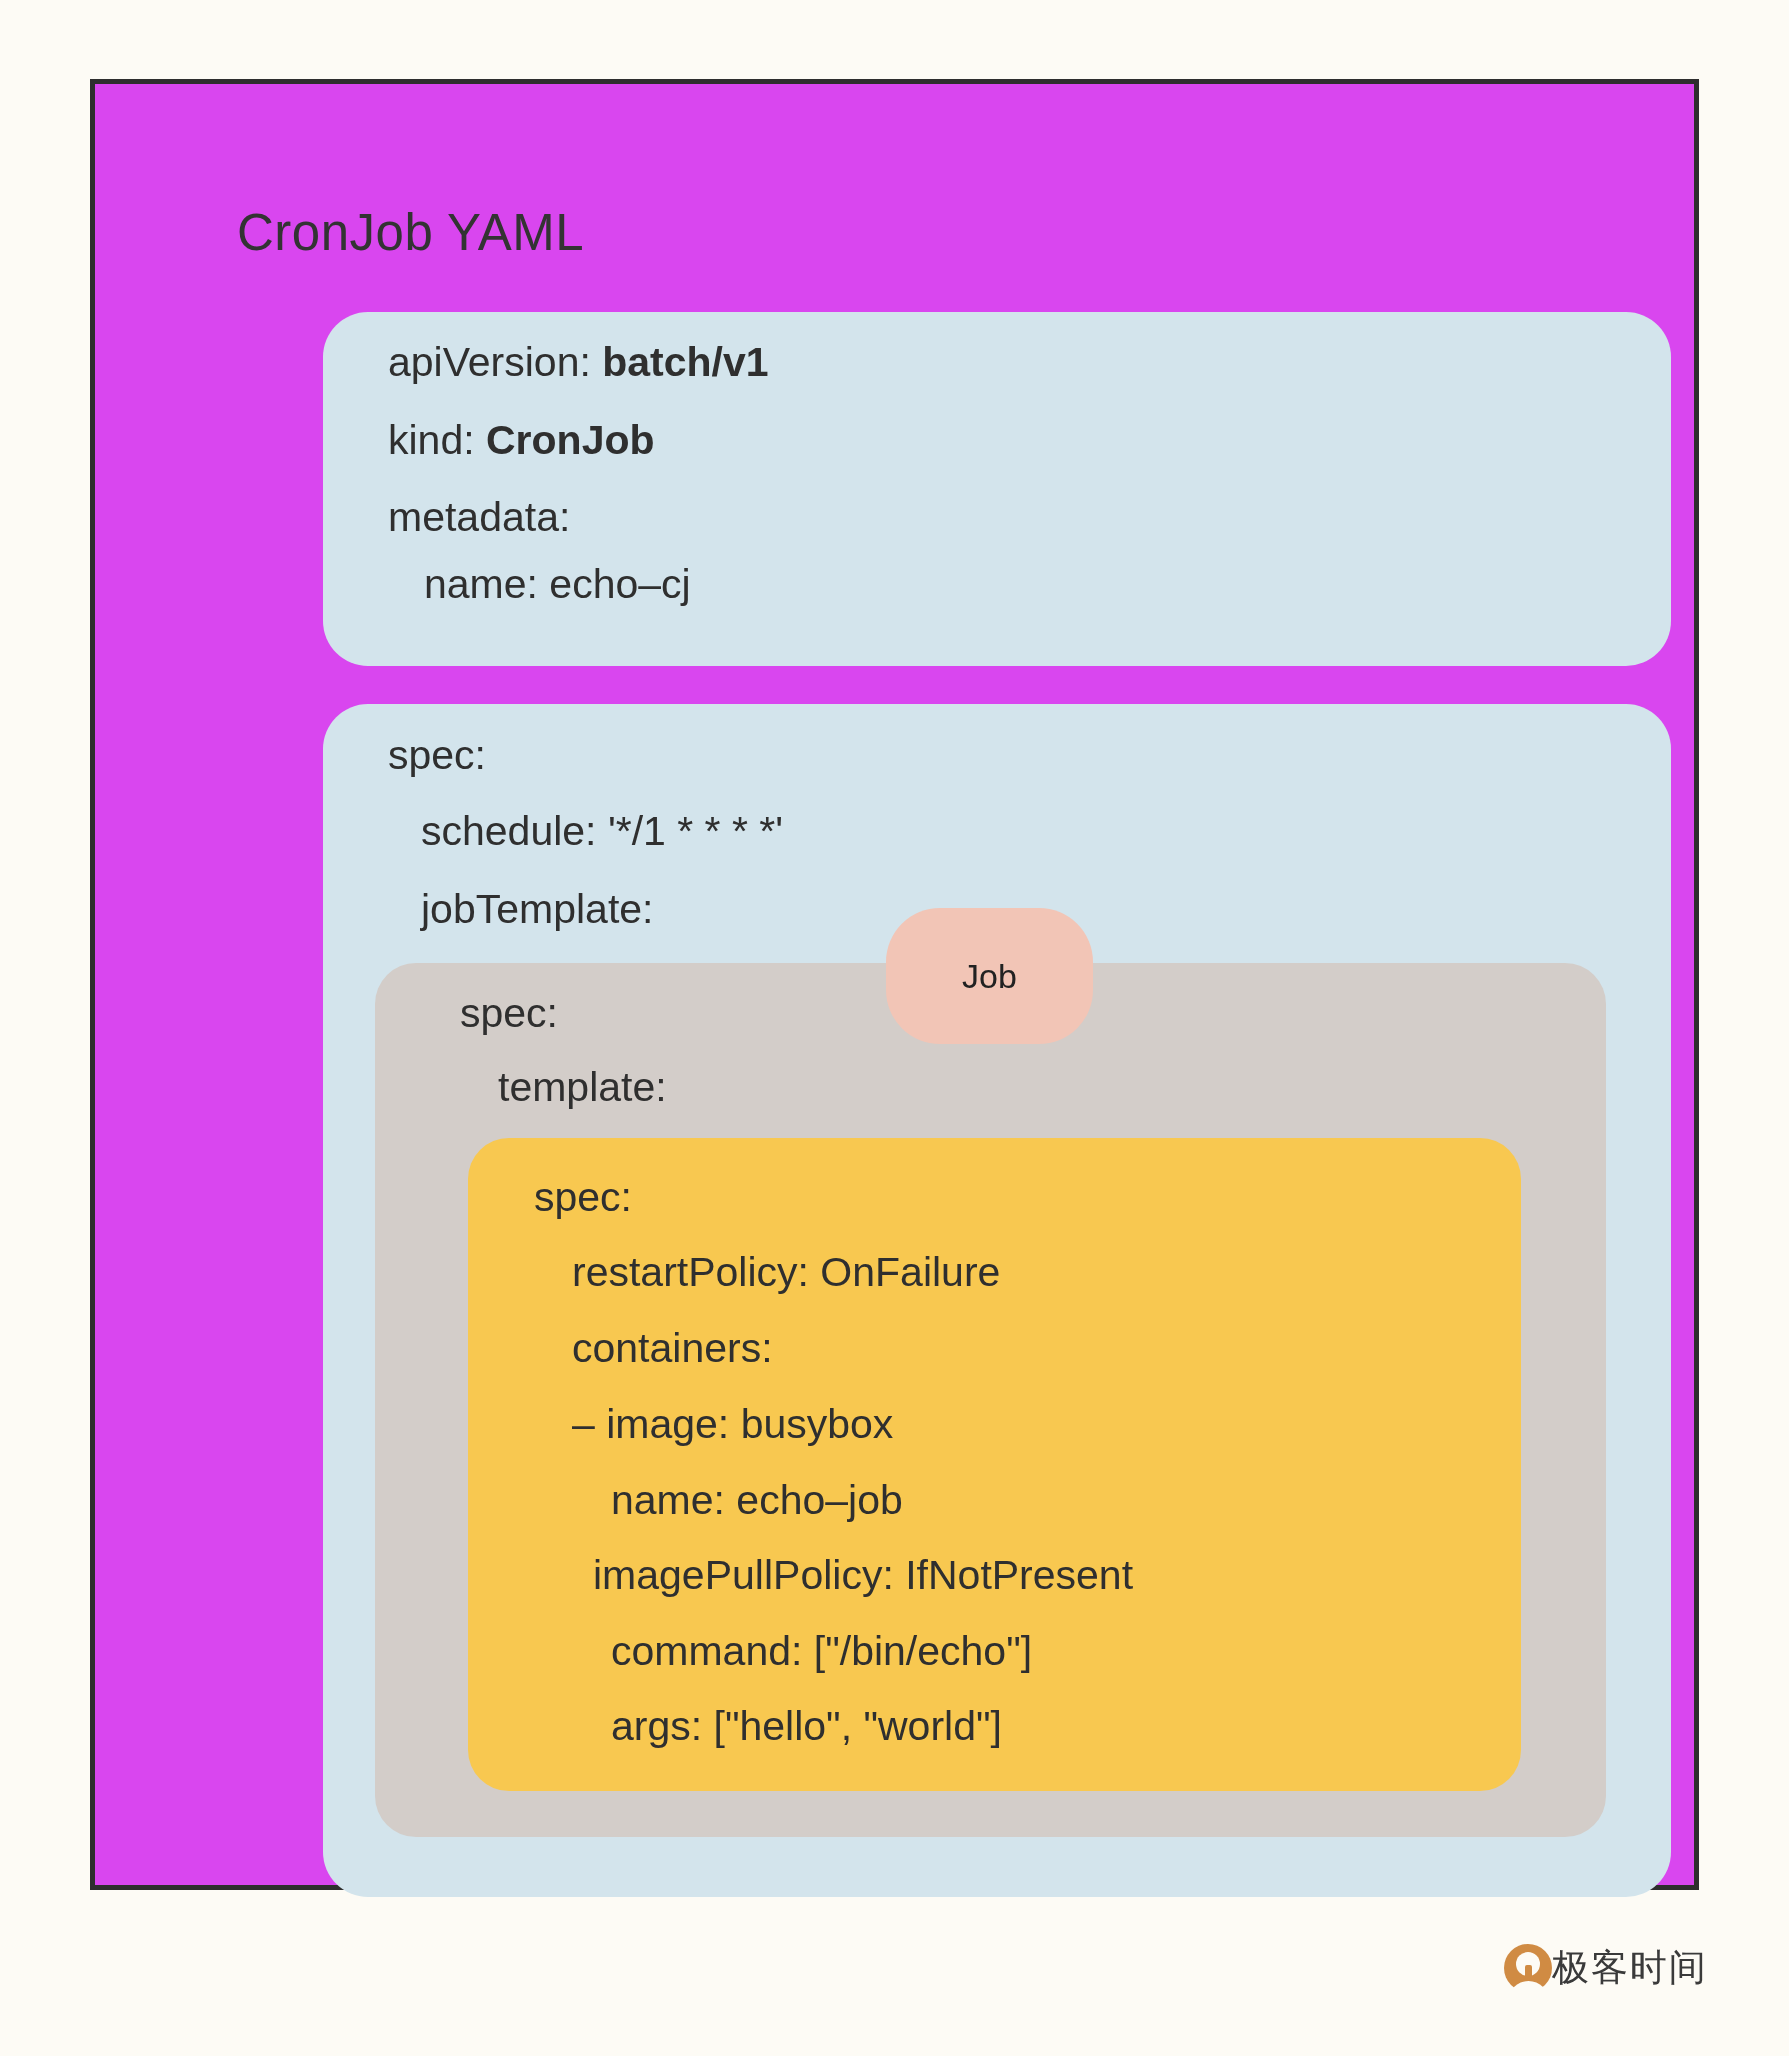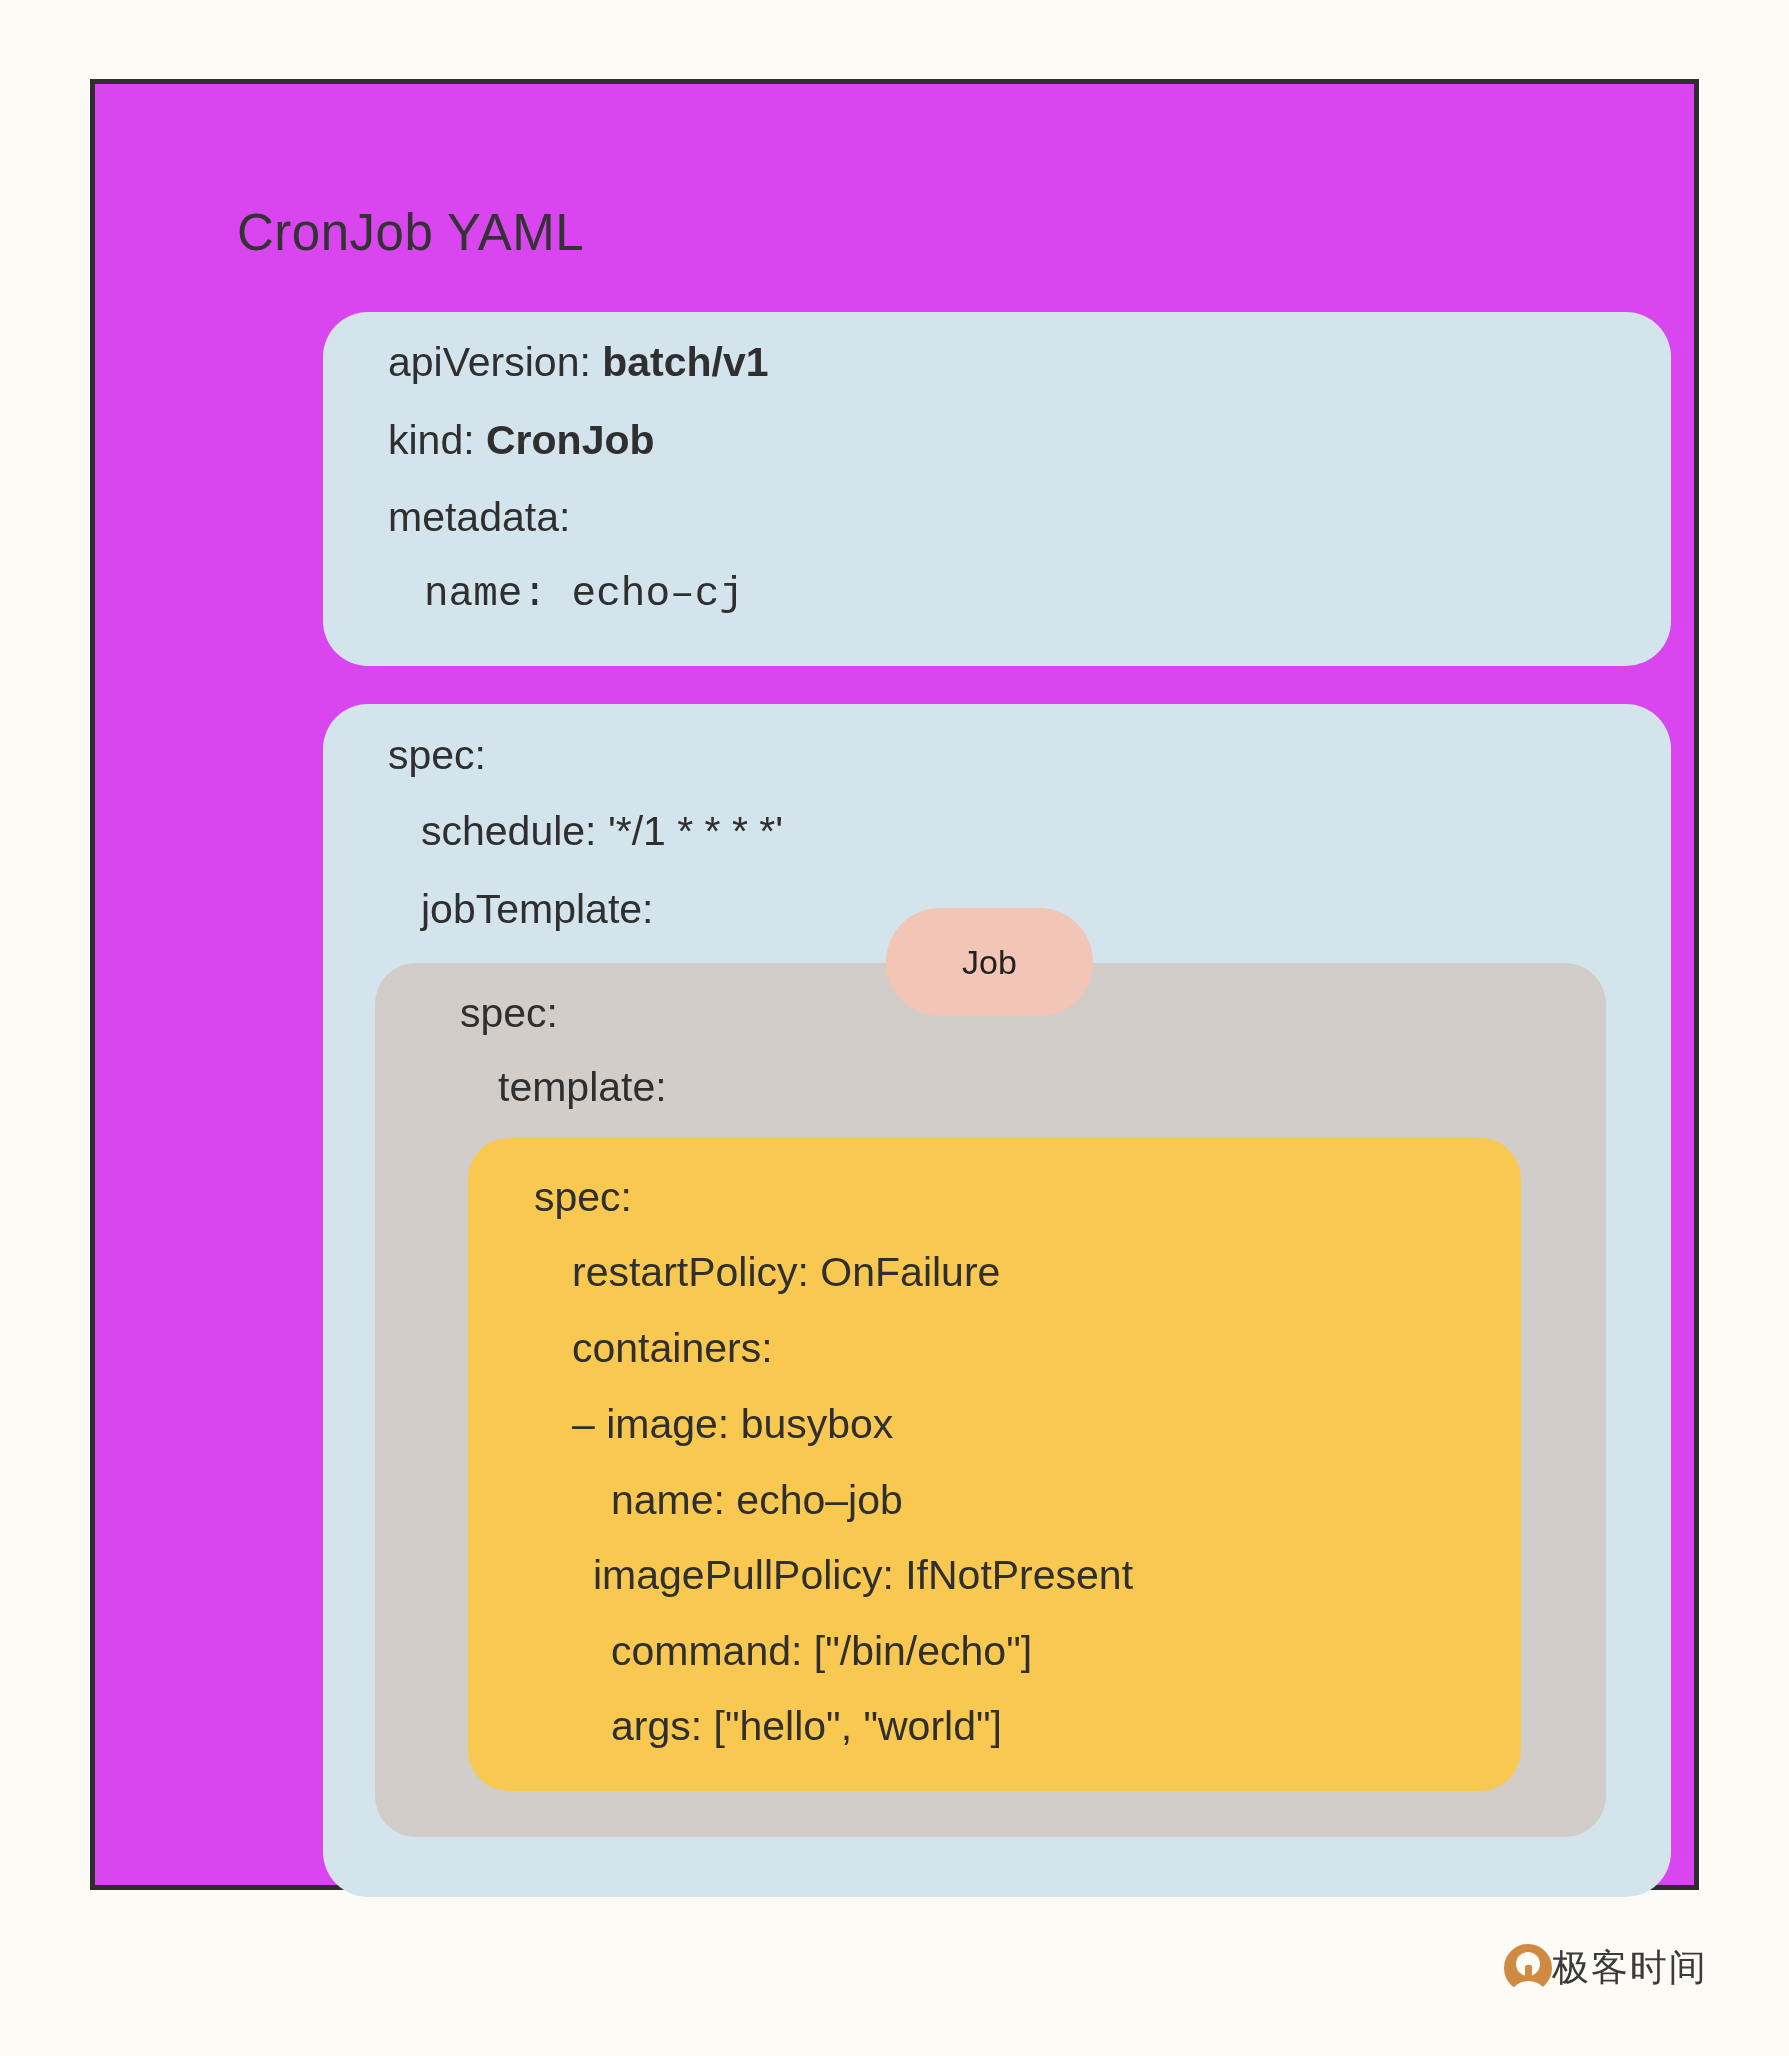--- a/index.html
+++ b/index.html
@@ -55,21 +55,21 @@
   .box-yellow{
     left:373px;top:1054px;
     width:1053px;height:653px;
     background:#F8C850;
     border-radius:41px;
   }
 
   
   .badge{
     position:absolute;
-    width:207px;height:108px;
+    width:207px;height:136px;
     border-radius:54px;
     display:flex;align-items:center;justify-content:center;
     font-size:34px;
     color:#222222;
   }
   .badge-job{left:791px;top:824px;background:#F2C5B6;}
   .badge-pod{left:791px;top:991px;background:#F7D6A4;}
 
   
   .line{
@@ -78,21 +78,21 @@
     color:#2F2F2F;
     white-space:pre;
     line-height:1;
   }
   .line b{font-weight:bold;}
 
   
   .l-apiversion{left:293px;top:258px;}
   .l-kind      {left:293px;top:336px;}
   .l-metadata  {left:293px;top:413px;}
-  .l-cjname    {left:329px;top:490px;font-family:Liberation Mono, monospace;}
+  .l-cjname    {left:329px;top:480px;}
 
   
   .l-spec1     {left:293px;top:651px;}
   .l-schedule  {left:326px;top:727px;}
   .l-jobtpl    {left:326px;top:805px;}
 
   
   .l-spec2     {left:365px;top:909px;}
   .l-template  {left:403px;top:983px;}
 

